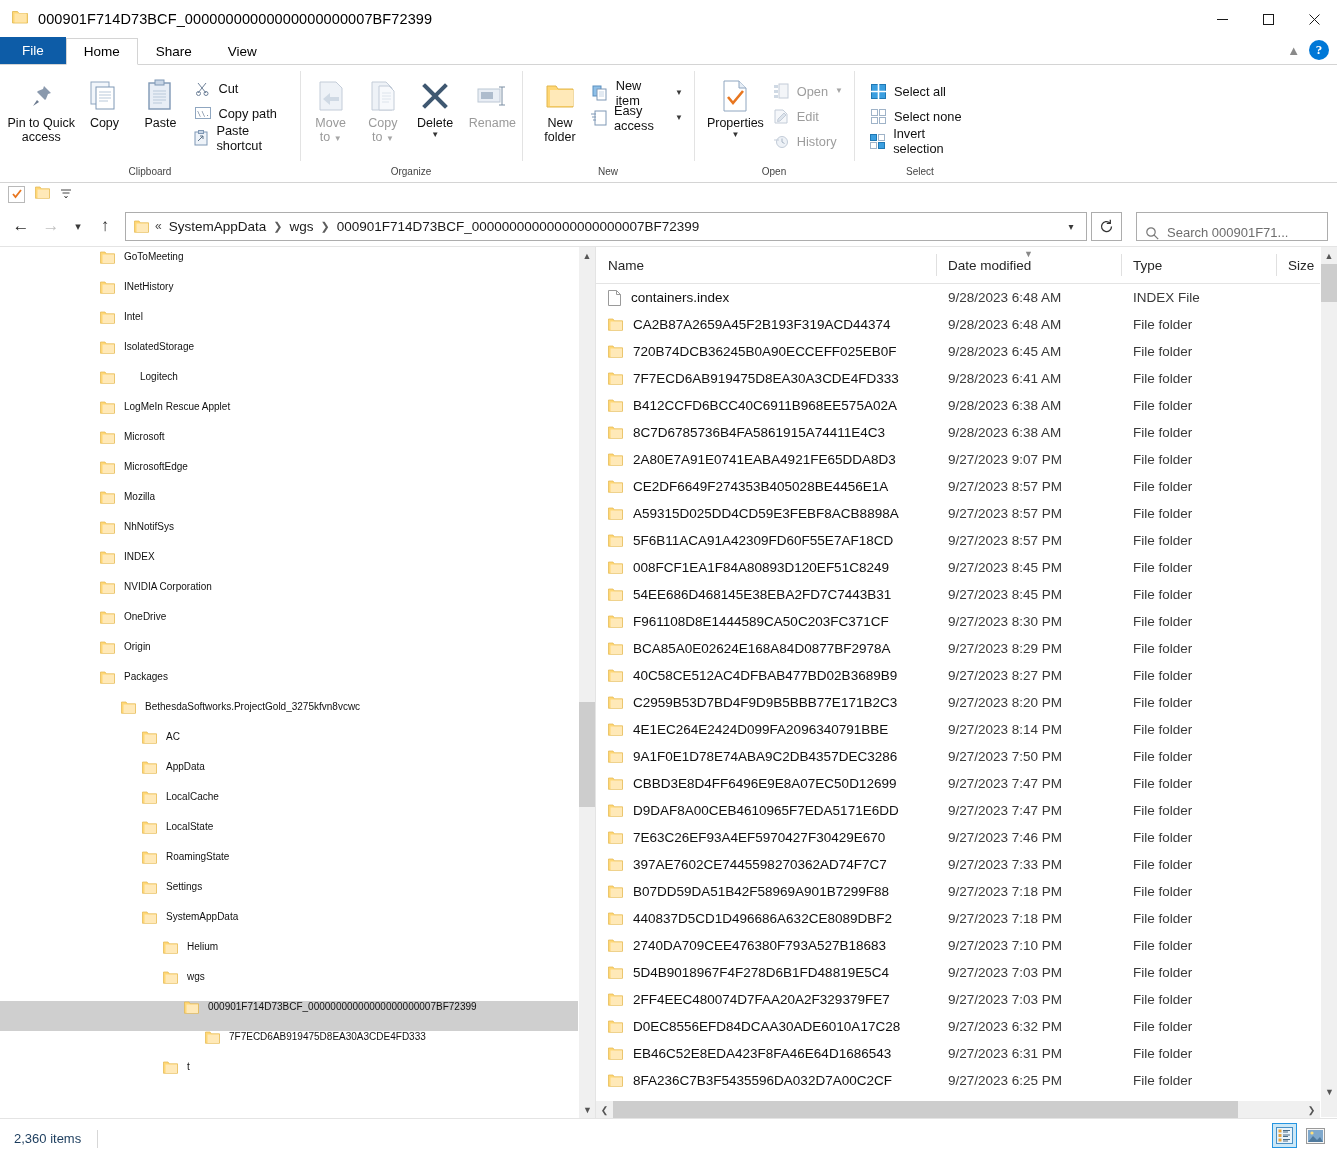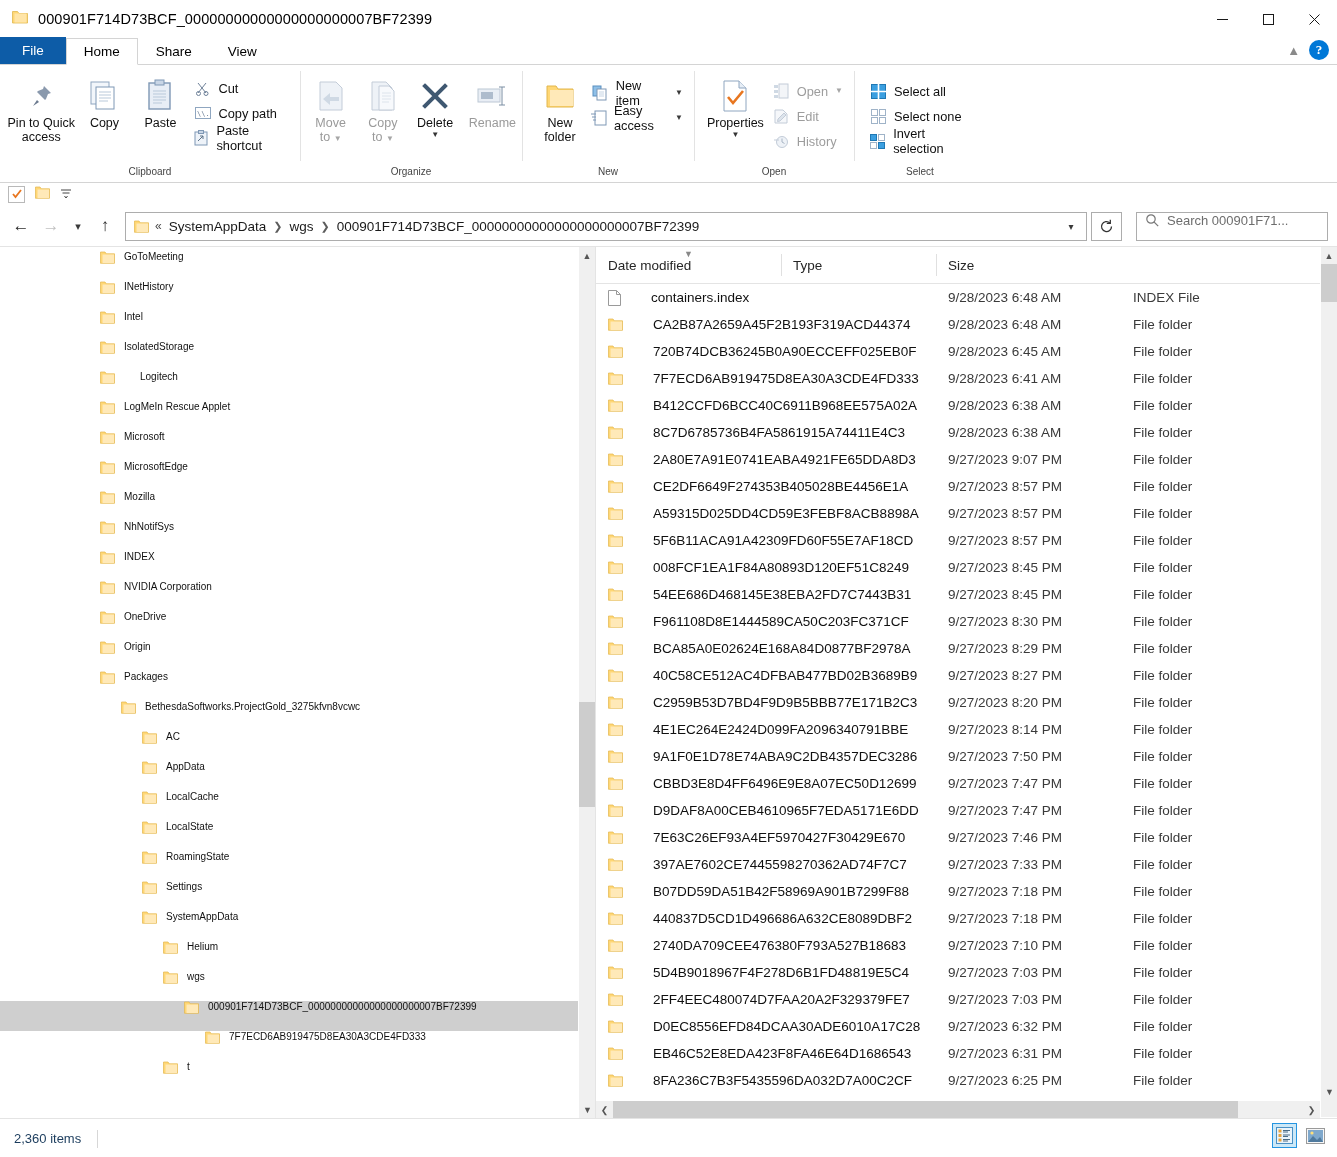--- a/index.html
+++ b/index.html
@@ -178,21 +178,21 @@
   .addr-dd { width: 22px; text-align: center; color: #3a3a3a; font-size: 10px; }
   .refreshbtn {
     width: 31px; height: 29px; margin-left: 4px;
     border: 1px solid #adadad; background: #fff;
     display: flex; align-items: center; justify-content: center;
     color: #333; font-size: 15px;
   }
   .searchbox {
     width: 192px; height: 29px; margin-left: 14px;
     border: 1px solid #adadad; background: #fff;
-    display: flex; align-items: flex-start; gap: 8px;
+    display: flex; align-items: flex-end; gap: 8px;
     padding: 0 8px;
   }
   .search-ph { font-size: 13px; color: #6d6d6d; white-space: nowrap; }
 
   
   .main {
     display: flex;
     height: 872px;
     background: #fff;
     border-top: 1px solid #e4e4e4;
@@ -257,21 +257,21 @@
     transform: translateX(-50%);
     color: #888; font-size: 9px;
   }
   .rows { position: relative; }
   .frow {
     height: 27px;
     display: flex; align-items: center;
     font-size: 13.5px;
     color: #101010;
   }
-  .fname { display: flex; align-items: center; padding-left: 12px; overflow: hidden; white-space: nowrap; gap: 20px; }
+  .fname { display: flex; align-items: center; padding-left: 12px; overflow: hidden; white-space: nowrap; }
   .fname .fi { margin-right: 10px; flex: none; }
   .fdate { color: #3a3a3a; padding-left: 12px; white-space: nowrap; }
   .ftype { color: #3a3a3a; padding-left: 12px; white-space: nowrap; }
   .hsb {
     position: absolute; left: 0; bottom: 0;
     height: 17px; background: #f0f0f0;
     display: flex; align-items: center;
   }
   .hsb .arrow { width: 17px; text-align: center; color: #555; font-size: 9px; }
   .hsb .htrack { flex: 1; position: relative; height: 17px; }
@@ -915,20 +915,23 @@
       </div>
     <div class="vsb">
       <div class="arrow">▲</div>
       <div class="thumb" style="top:455px;height:105px;"></div>
       <div class="arrow" style="position:absolute;bottom:0;width:17px;">▼</div>
     </div>
   </div>
 
   <div class="listpane">
     <div class="headerrow">
+      <div class="hcell" style="width:340px;">
+        <span>Name</span>
+      </div>
       <div class="hcell" style="width:185px;">
         <span class="sort-ind">▼</span>
         <span>Date modified</span>
       </div>
       <div class="hcell" style="width:155px;">
         <span>Type</span>
       </div>
       <div class="hcell" style="width:60px;">
         <span>Size</span>
       </div>

